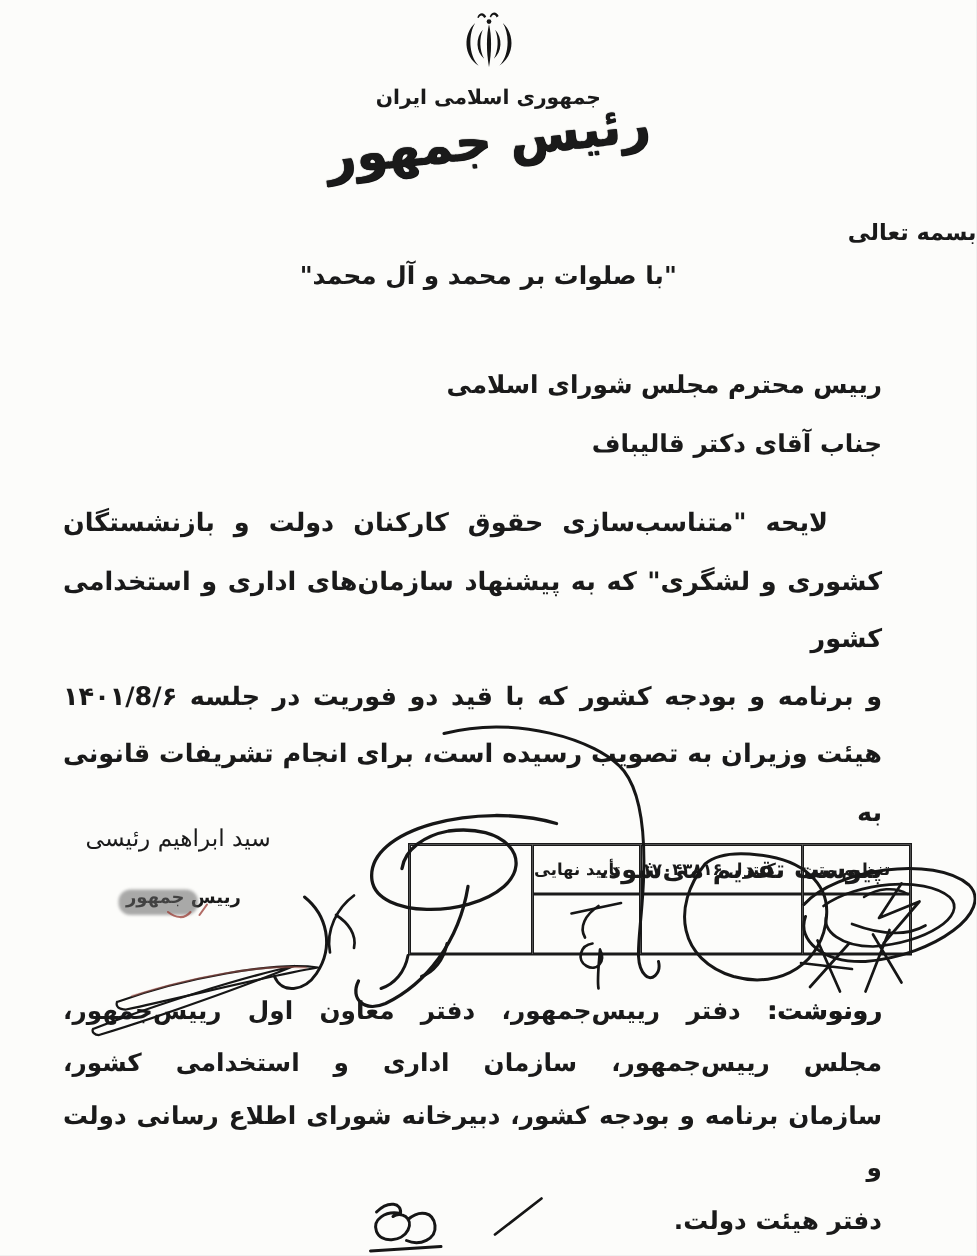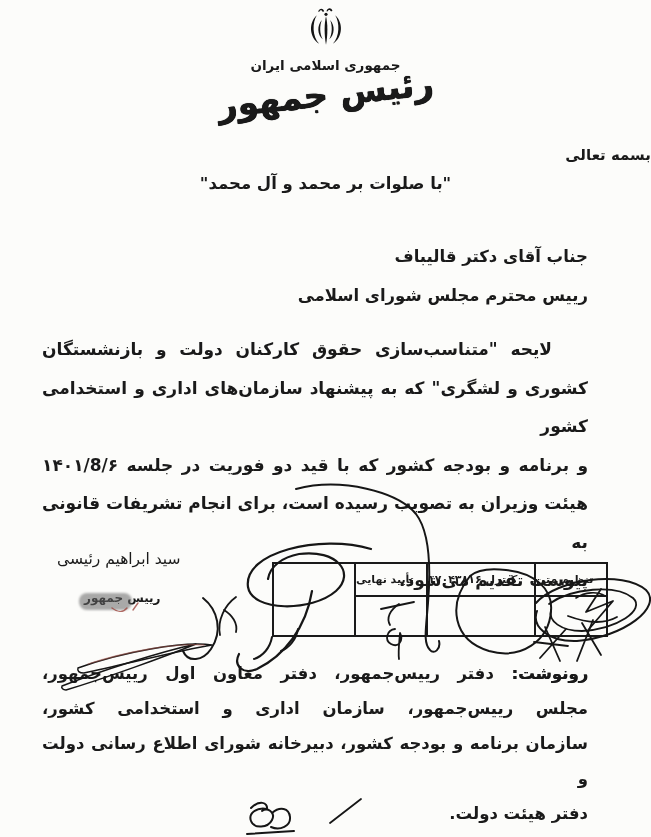--- a/index.html
+++ b/index.html
@@ -66,22 +66,22 @@
     </g>
   </svg>
   <div class="republic">جمهوری اسلامی ایران</div>
   <div class="office">
     <span>رئیس جمهور</span>
   </div>
   <div class="besmeh">بسمه تعالی</div>
   <div class="salawat">"با صلوات بر محمد و آل محمد"</div>
 
   <section class="addressee">
+    <div>رییس محترم مجلس شورای اسلامی</div>
     <div>جناب آقای دکتر قالیباف</div>
-    <div>رییس محترم مجلس شورای اسلامی</div>
   </section>
 
   <section class="body-par">
     <div class="jl indent">لایحه "متناسب‌سازی حقوق کارکنان دولت و بازنشستگان</div>
     <div class="jl">کشوری و لشگری" که به پیشنهاد سازمان‌های اداری و استخدامی کشور</div>
     <div class="jl">و برنامه و بودجه کشور که با قید دو فوریت در جلسه ۱۴۰۱/8/۶</div>
     <div class="jl">هیئت وزیران به تصویب رسیده است، برای انجام تشریفات قانونی به</div>
     <div class="lastline">پیوست تقدیم می‌شود.</div>
   </section>
 

